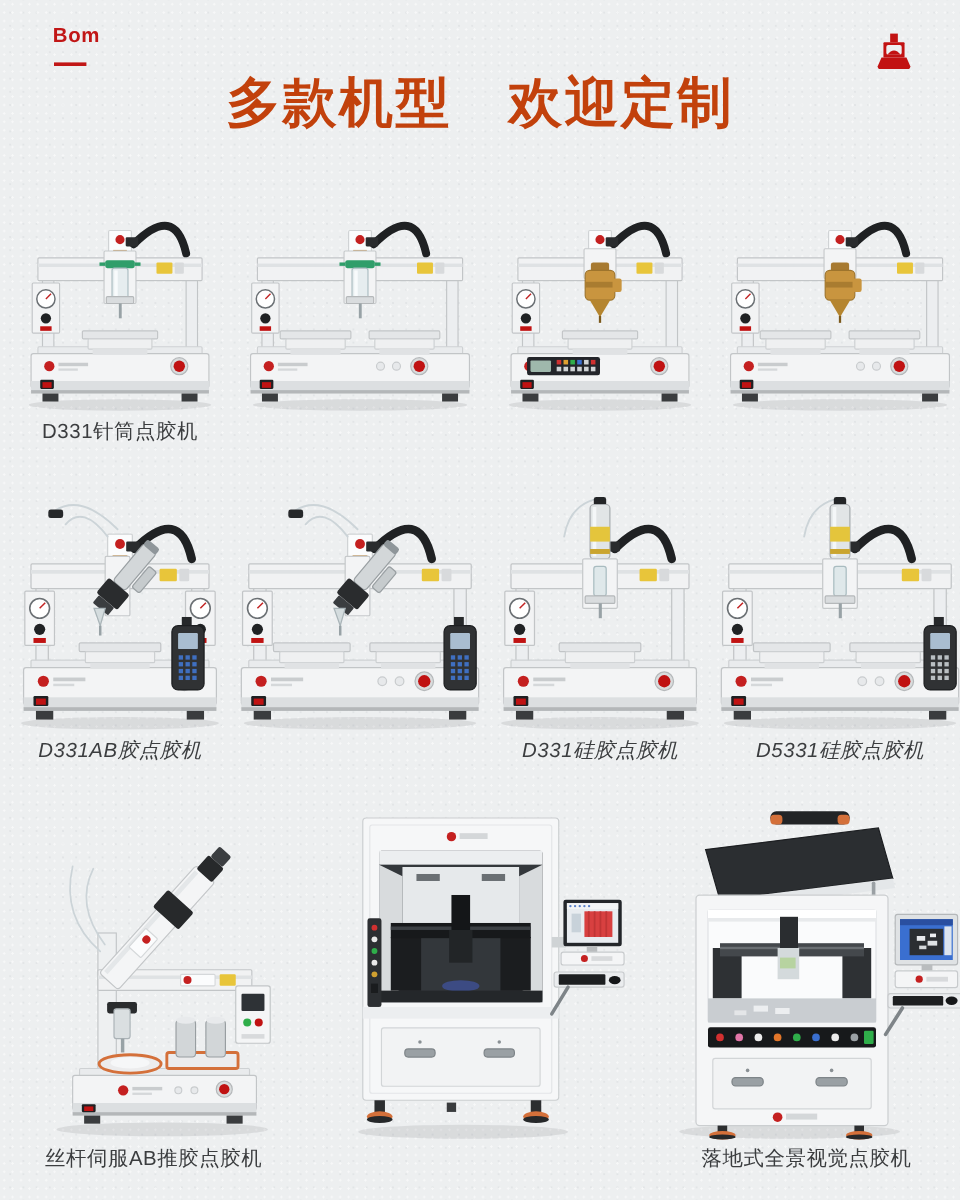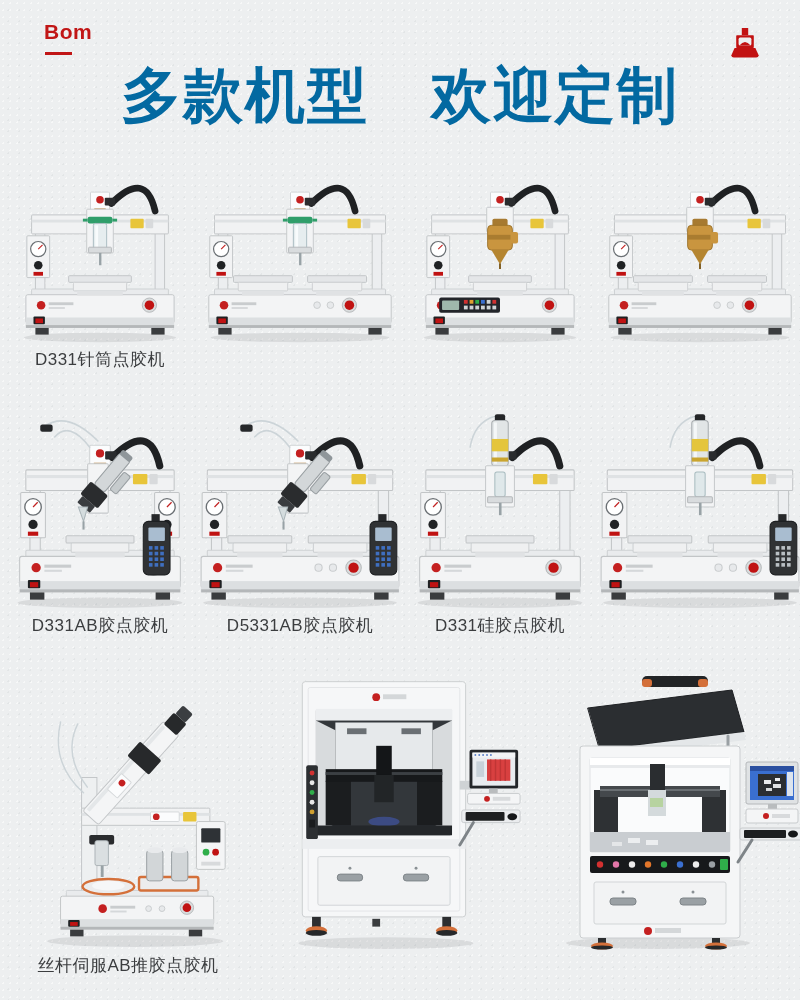--- a/index.html
+++ b/index.html
@@ -8,32 +8,32 @@
     background-color:#edeff0;
     background-image:
       radial-gradient(rgba(255,255,255,.55) 1px, transparent 1px),
       radial-gradient(rgba(172,178,184,.16) 1px, transparent 1px);
     background-size:7px 7px, 11px 11px;
     background-position:0 0, 3px 5px;
     font-family:"Liberation Sans","DejaVu Sans",sans-serif;
   }
   .brand{
     position:absolute;left:44px;top:20px;
-    font-size:21px;font-weight:700;letter-spacing:.5px;color:#c11616;
+    font-size:17px;font-weight:700;letter-spacing:.5px;color:#c11616;
   }
   .brand-line{position:absolute;left:45px;top:52px;width:27px;height:3px;background:#c11616;}
   .m-icon{position:absolute;left:729px;top:24px;width:32px;height:40px;}
   .title{
     position:absolute;top:56px;left:0;width:800px;margin:0;text-align:center;
     font-family:"Liberation Serif","DejaVu Serif",serif;
-    font-size:60px;font-weight:700;color:#0369a1;letter-spacing:2px;white-space:nowrap;
+    font-size:45px;font-weight:700;color:#c2410c;letter-spacing:2px;white-space:nowrap;
   }
   .row{position:absolute;left:0;width:800px;display:grid;}
   .row1{top:156px;grid-template-columns:repeat(4,200px);}
-  .row2{top:406px;grid-template-columns:repeat(4,200px);}
+  .row2{top:406px;grid-template-columns:repeat(4,200px);font-style:italic;}
   .row3{top:644px;grid-template-columns:256px 288px 256px;}
   figure.cell{margin:0;display:flex;flex-direction:column;align-items:center;}
   .imgbox{display:flex;align-items:flex-end;justify-content:center;}
   .row1 .imgbox{height:190px;}
   .row2 .imgbox{height:206px;}
   .row3 .imgbox{height:306px;}
   figcaption{
     margin-top:2px;font-size:17px;color:#3b3d3f;letter-spacing:.5px;
     text-align:center;white-space:nowrap;
   }
@@ -409,21 +409,20 @@
           <rect x="179" y="136" width="3.5" height="3.5" rx="0" fill="#3f6fc0"></rect>
           <rect x="179" y="141.5" width="3.5" height="3.5" rx="0" fill="#3f6fc0"></rect>
           <rect x="179" y="147" width="3.5" height="3.5" rx="0" fill="#3f6fc0"></rect>
           <rect x="179" y="152.5" width="3.5" height="3.5" rx="0" fill="#3f6fc0"></rect>
           <rect x="184.5" y="136" width="3.5" height="3.5" rx="0" fill="#3f6fc0"></rect>
           <rect x="184.5" y="141.5" width="3.5" height="3.5" rx="0" fill="#3f6fc0"></rect>
           <rect x="184.5" y="147" width="3.5" height="3.5" rx="0" fill="#3f6fc0"></rect>
           <rect x="184.5" y="152.5" width="3.5" height="3.5" rx="0" fill="#3f6fc0"></rect>
         </svg>
       </div>
-      <figcaption>D5331AB胶点胶机</figcaption>
     </figure>
     <figure class="cell">
       <div class="imgbox">
         <svg viewBox="0 0 200 200" width="206" height="206">
           <ellipse cx="100" cy="191" rx="80" ry="5" fill="rgba(70,75,80,.12)"></ellipse>
           <rect x="32" y="80" width="10" height="64" rx="0" fill="#eceef0" stroke="#c2c5c7" stroke-width="1"></rect>
           <rect x="158" y="80" width="10" height="64" rx="0" fill="#eceef0" stroke="#c2c5c7" stroke-width="1"></rect>
           <rect x="28" y="62" width="144" height="20" rx="1" fill="#f1f2f3" stroke="#c2c5c7" stroke-width="1"></rect>
           <rect x="28" y="67" width="144" height="3" rx="0" fill="#dfe2e4"></rect>
           <rect x="132" y="66" width="14" height="10" rx="1" fill="#e8c53a"></rect>
@@ -523,20 +522,21 @@
           <rect x="179" y="136" width="3.5" height="3.5" rx="0" fill="#b9bfc3"></rect>
           <rect x="179" y="141.5" width="3.5" height="3.5" rx="0" fill="#b9bfc3"></rect>
           <rect x="179" y="147" width="3.5" height="3.5" rx="0" fill="#b9bfc3"></rect>
           <rect x="179" y="152.5" width="3.5" height="3.5" rx="0" fill="#b9bfc3"></rect>
           <rect x="184.5" y="136" width="3.5" height="3.5" rx="0" fill="#b9bfc3"></rect>
           <rect x="184.5" y="141.5" width="3.5" height="3.5" rx="0" fill="#b9bfc3"></rect>
           <rect x="184.5" y="147" width="3.5" height="3.5" rx="0" fill="#b9bfc3"></rect>
           <rect x="184.5" y="152.5" width="3.5" height="3.5" rx="0" fill="#b9bfc3"></rect>
         </svg>
       </div>
+      <figcaption>D5331硅胶点胶机</figcaption>
     </figure>
   </div>
 <div class="row row3">
     <figure class="cell">
       <div class="imgbox">
         <svg viewBox="0 0 210 290" width="201" height="278">
           <ellipse cx="112" cy="281" rx="92" ry="6" fill="rgba(70,75,80,.12)"></ellipse>
           <rect x="56" y="110" width="16" height="126" rx="0" fill="#eef0f1" stroke="#c2c5c7" stroke-width="1"></rect>
           <rect x="56" y="142" width="134" height="18" rx="1" fill="#f1f2f3" stroke="#c2c5c7" stroke-width="1"></rect>
           <rect x="56" y="147" width="134" height="3" rx="0" fill="#dfe2e4"></rect>
@@ -720,14 +720,15 @@
           <rect x="226" y="154" width="9" height="5" rx="0" fill="#b9bcbe"></rect>
           <rect x="204" y="159" width="52" height="14" rx="2" fill="#f4f5f6" stroke="#c8cbcd" stroke-width="1"></rect>
           <circle cx="224" cy="166" r="3" fill="#c42020"></circle>
           <rect x="230" y="164" width="18" height="4" rx="0" fill="#d8dadc"></rect>
           <rect x="198" y="178" width="62" height="12" rx="2" fill="#eaecee" stroke="#c8cbcd" stroke-width="1"></rect>
           <rect x="202" y="180" width="42" height="8" rx="1" fill="#1d1f21"></rect>
           <ellipse cx="251" cy="184" rx="5" ry="3.5" fill="#151719"></ellipse>
           <path d="M210,190 L196,212" fill="none" stroke="#7e8488" stroke-width="3" stroke-linecap="round" fill-opacity="0"></path>
         </svg>
       </div>
+      <figcaption>落地式全景视觉点胶机</figcaption>
     </figure>
   </div>
 
 </body></html>

